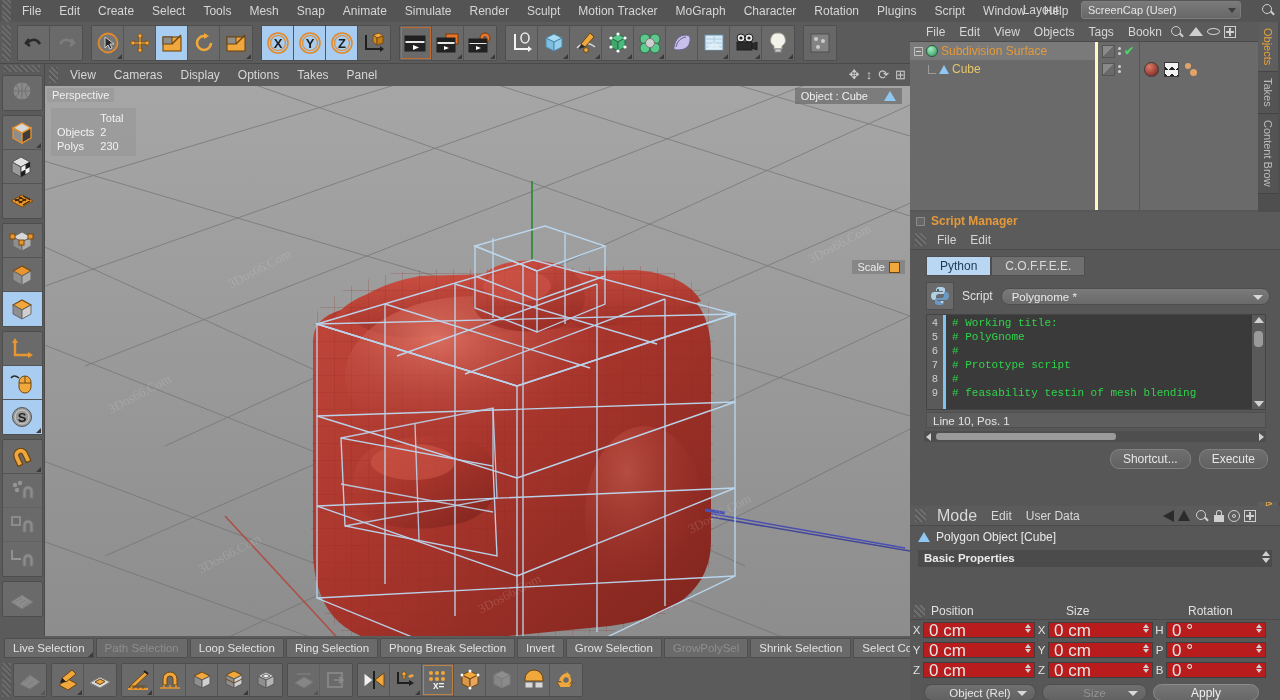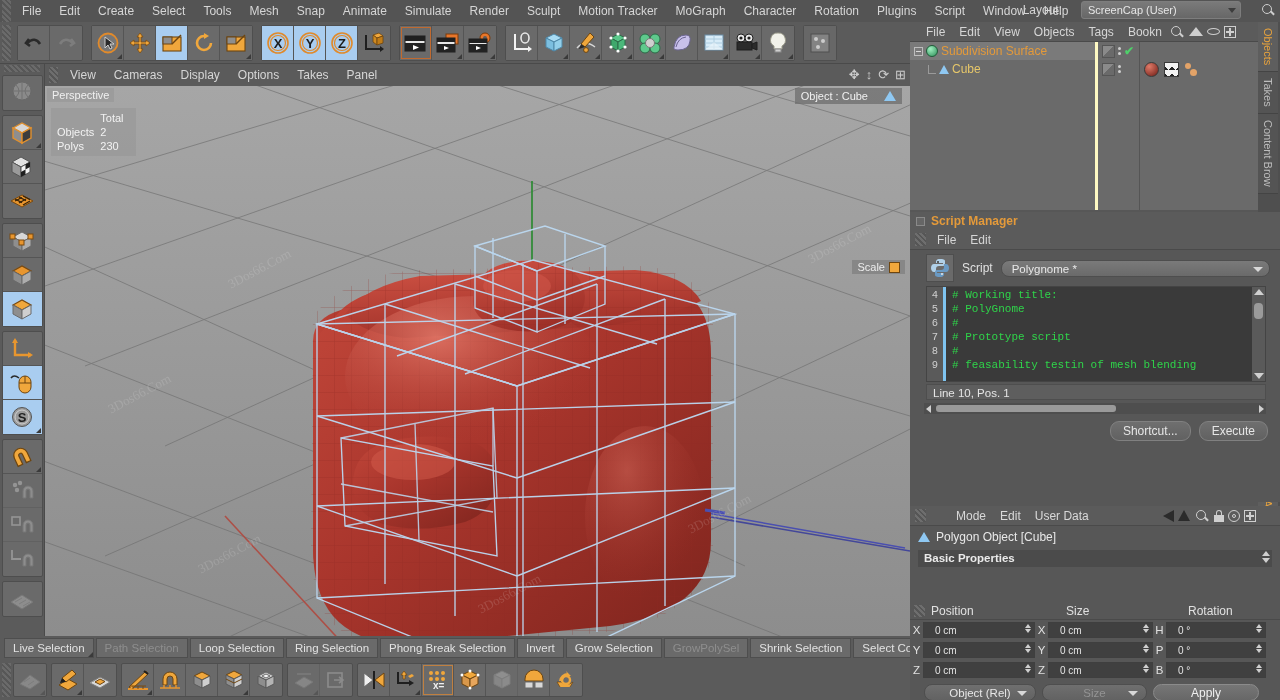--- a/index.html
+++ b/index.html
@@ -178,22 +178,22 @@
   .spin .u{width:0;height:0;border-left:4px solid transparent;border-right:4px solid transparent;border-bottom:5px solid #cfcfcf;margin-bottom:2px;}
   .spin .d{width:0;height:0;border-left:4px solid transparent;border-right:4px solid transparent;border-top:5px solid #cfcfcf;}
 
   .coord{ position:absolute; left:0; top:580px; width:370px; height:120px; background:#575757;}
   .coordhdr{ display:flex; height:18px; align-items:center; font-size:12px; color:#e0e0e0; border-bottom:1px solid #4a4a4a;}
   .coordhdr .grip2{width:11px;height:12px;margin:0 6px 0 4px;background:repeating-linear-gradient(45deg,#6e6e6e 0 2px,#565656 2px 4px);}
   .coordhdr .c1{width:135px;} .coordhdr .c2{width:122px;} .coordhdr .c3{flex:1;}
   .crow{ display:flex; align-items:center; height:20px; }
   .cell{ display:flex; align-items:center; }
   .cell .ax{ width:13px; text-align:center; font-size:11.5px; color:#e0e0e0;}
-  .field{ height:16px; background:#404040; border:1px solid #3f3f3f; color:#e4e4e4; font-size:10px;
-    line-height:15px; padding-left:11px; position:relative;}
+  .field{ height:16px; background:#b91c1c; border:1px solid #3f3f3f; color:#e4e4e4; font-size:17px;
+    line-height:15px; padding-left:5px; position:relative;}
   .field .sp{position:absolute;right:3px;top:1px;display:flex;flex-direction:column;gap:1px;}
   .field .sp i{display:block;width:0;height:0;border-left:3.5px solid transparent;border-right:3.5px solid transparent;}
   .field .sp i.u{border-bottom:4px solid #cfcfcf;}
   .field .sp i.d{border-top:4px solid #cfcfcf;}
   .f1{width:112px;} .f2{width:105px;} .f3{width:100px;}
   .crow3{display:flex;align-items:center;height:22px;padding-top:2px;gap:6px;}
   .dd{ height:17px; background:linear-gradient(#6f6f6f,#626262); border:1px solid #4e4e4e; border-radius:8px;
     color:#e6e6e6; font-size:11.5px; line-height:16px; text-align:center; position:relative;}
   .dd .arw{position:absolute;right:8px;top:6px;width:0;height:0;border-left:5px solid transparent;border-right:5px solid transparent;border-top:5px solid #d8d8d8;}
   .dd.dim{color:#949494;}
@@ -992,20 +992,24 @@
     <div class="scriptmgr">
       <div class="smtitle">
         <span class="box"></span>
         <span class="t">Script Manager</span>
       </div>
       <div class="panelhdr">
         <div class="grip2"></div>
         <div class="mi">File</div>
         <div class="mi">Edit</div>
       </div>
+      <div class="tabrow">
+        <div class="tabbtn act">Python</div>
+        <div class="tabbtn">C.O.F.F.E.E.</div>
+      </div>
       <div class="scriptrow">
         <div class="pyicon">
           <svg width="22" height="22" viewBox="0 0 22 22">
               <path d="M11 2 C7 2 7 4 7 6 H14 V7 H5 C3 7 2 9 2 11 C2 13 3 15 5 15 H7 V12 C7 10 8 9 10 9 H14 C15.5 9 16 8 16 6.5 V4 C16 2.6 14 2 11 2 Z" fill="#b0d0e8"></path>
               <circle cx="9" cy="5" r="1" fill="#3a3a3a"></circle>
               <path d="M11 20 C15 20 15 18 15 16 H8 V15 H17 C19 15 20 13 20 11 C20 9 19 7 17 7 H15 V10 C15 12 14 13 12 13 H8 C6.5 13 6 14 6 15.5 V18 C6 19.4 8 20 11 20 Z" fill="#6a9ac4"></path>
               <circle cx="13" cy="17" r="1" fill="#e8e8e8"></circle>
             </svg>
         </div>
         <span style="font-size:12px;color:#e0e0e0;">Script</span>
@@ -1048,21 +1052,21 @@
       </div>
       <div class="smbtns">
         <div class="pill">Shortcut...</div>
         <div class="pill">Execute</div>
       </div>
     </div>
 
     <div class="attr">
       <div class="attrhdr">
         <div class="grip2" style="width:11px;height:13px;margin:0 4px 0 5px;background:repeating-linear-gradient(45deg,#6e6e6e 0 2px,#565656 2px 4px);"></div>
-        <div class="mi" style="padding:0 7px;font-size:12px;margin-left:19px;">Mode</div>
+        <div class="mi" style="padding:0 7px;font-size:16px;">Mode</div>
         <div class="mi" style="padding:0 7px;font-size:12px;">Edit</div>
         <div class="mi" style="padding:0 7px;font-size:12px;">User Data</div>
         <div class="hdr-icons">
           <span style="display:inline-block;width:0;height:0;border-top:6px solid transparent;border-bottom:6px solid transparent;border-right:11px solid #2b2b2b;"></span>
           <span style="display:inline-block;width:0;height:0;border-left:6px solid transparent;border-right:6px solid transparent;border-bottom:11px solid #2b2b2b;"></span>
           <span class="mag"></span>
           <span style="display:inline-block;width:10px;height:12px;position:relative;">
               <span style="position:absolute;left:0;top:5px;width:10px;height:7px;background:#cfcfcf;"></span>
               <span style="position:absolute;left:2px;top:0;width:6px;height:6px;border:1.4px solid #cfcfcf;border-bottom:none;border-radius:3px 3px 0 0;"></span>
             </span>

